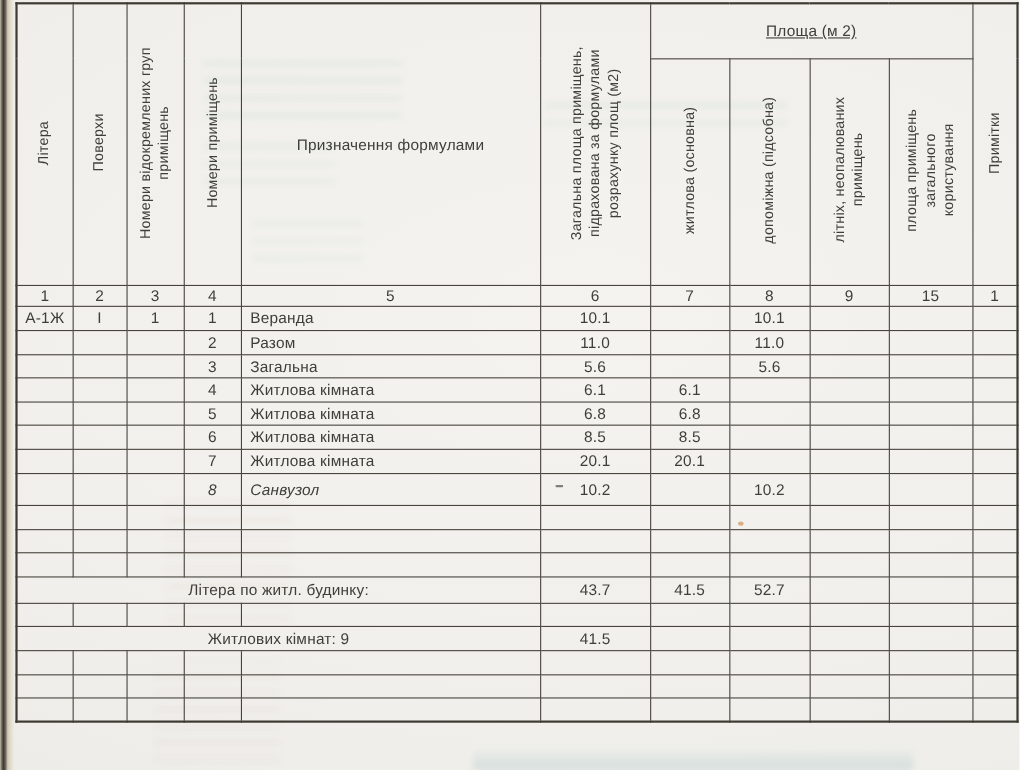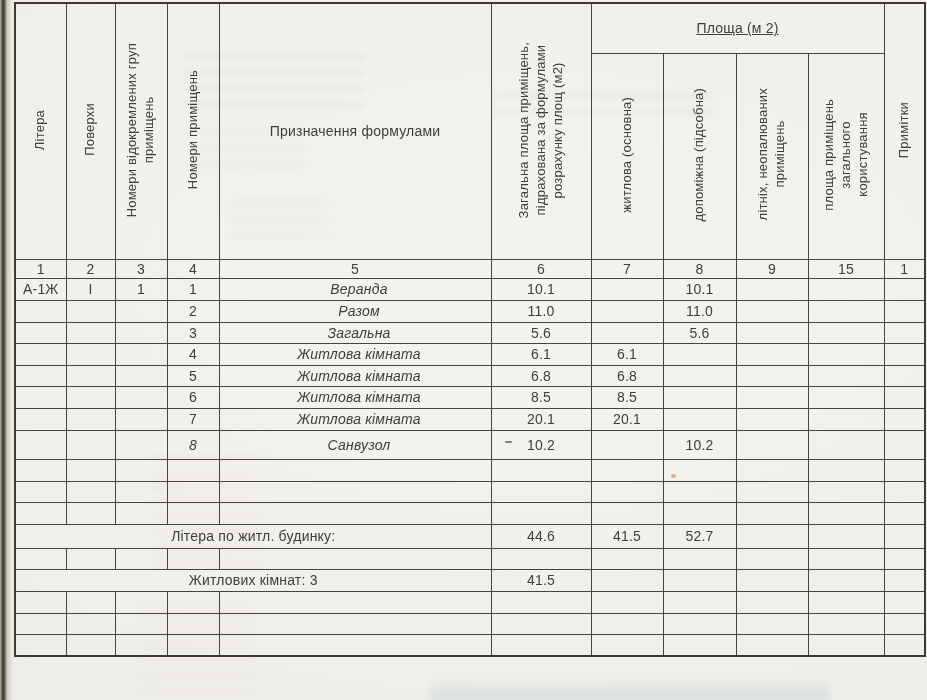--- a/index.html
+++ b/index.html
@@ -22,21 +22,21 @@
   }
   .scan-table{border:2px solid #3d3a33;}
   .vt{
     display:inline-block; writing-mode:vertical-rl; transform:rotate(180deg);
     white-space:pre-line; text-align:center; font-size:13px; line-height:1.3;
   }
   th{text-align:center;}
   .area-group{font-size:15px; vertical-align:middle;text-decoration:underline;}
   .purpose-h{font-size:15px;}
   .colnum{font-size:14px; height:19px;}
-  td.txt{text-align:center; padding-left:8px;font-style:italic;}
+  td.txt{text-align:left; padding-left:8px;}
   td.num{text-align:center;}
   .ital{font-style:italic;}
   .merged{text-align:center; font-size:15px;}
   
   .smudge{position:absolute; pointer-events:none; filter:blur(3px);}
   .s-lines-g{background:repeating-linear-gradient(0deg, rgba(110,160,135,.20) 0 4px, rgba(110,160,135,0) 4px 16px);}
   .s-lines-p{background:repeating-linear-gradient(0deg, rgba(205,160,160,.16) 0 4px, rgba(205,160,160,0) 4px 15px);}
   .s-wash-t{background:linear-gradient(180deg, rgba(130,175,180,0) 0%, rgba(125,170,178,.30) 85%);}
   .stray-dash{position:absolute; left:505px; top:441px; width:7px; height:2px; background:rgba(90,88,82,.75); border-radius:1px;}
   .speck{position:absolute; left:671px; top:474px; width:5px; height:4px; border-radius:50%; background:rgba(198,120,46,.55);}
@@ -248,21 +248,21 @@
           <td></td>
           <td></td>
           <td></td>
           <td></td>
           <td></td>
           <td></td>
         </tr>
 
     <tr style="height:24px">
       <td colspan="5" class="merged">Літера по житл. будинку:</td>
-      <td class="num">44.6</td>
+      <td class="num">43.7</td>
       <td class="num">41.5</td>
       <td class="num">52.7</td>
       <td></td>
       <td></td>
       <td></td>
     </tr>
 
     <tr style="height:21px">
           <td></td>
           <td></td>
@@ -271,21 +271,21 @@
           <td></td>
           <td></td>
           <td></td>
           <td></td>
           <td></td>
           <td></td>
           <td></td>
         </tr>
 
     <tr style="height:22px">
-      <td colspan="5" class="merged">Житлових кімнат: 3</td>
+      <td colspan="5" class="merged">Житлових кімнат: 9</td>
       <td class="num">41.5</td>
       <td></td>
       <td></td>
       <td></td>
       <td></td>
       <td></td>
     </tr>
 
     <tr style="height:22px">
           <td></td>

